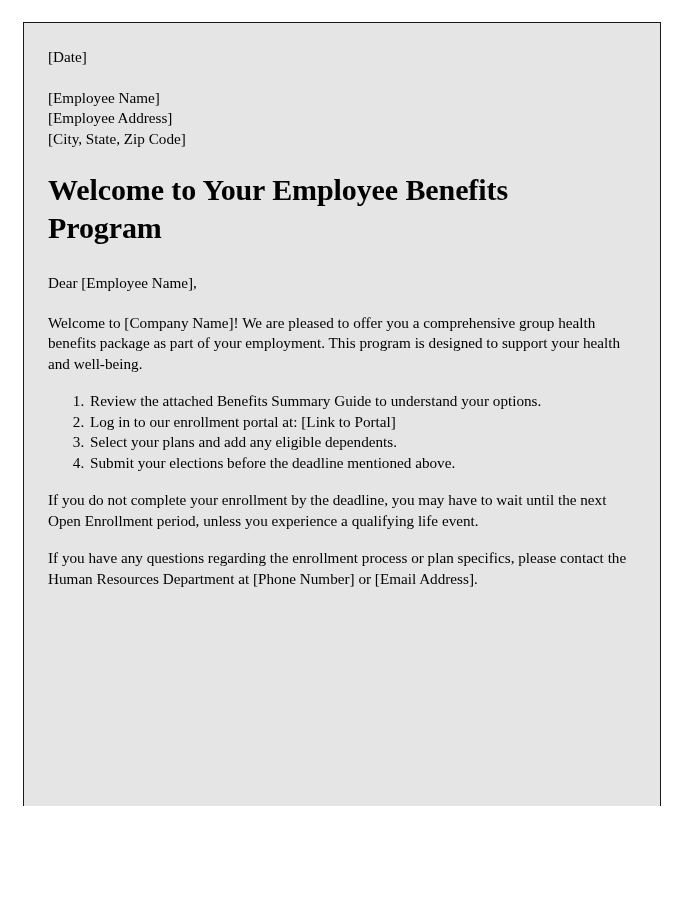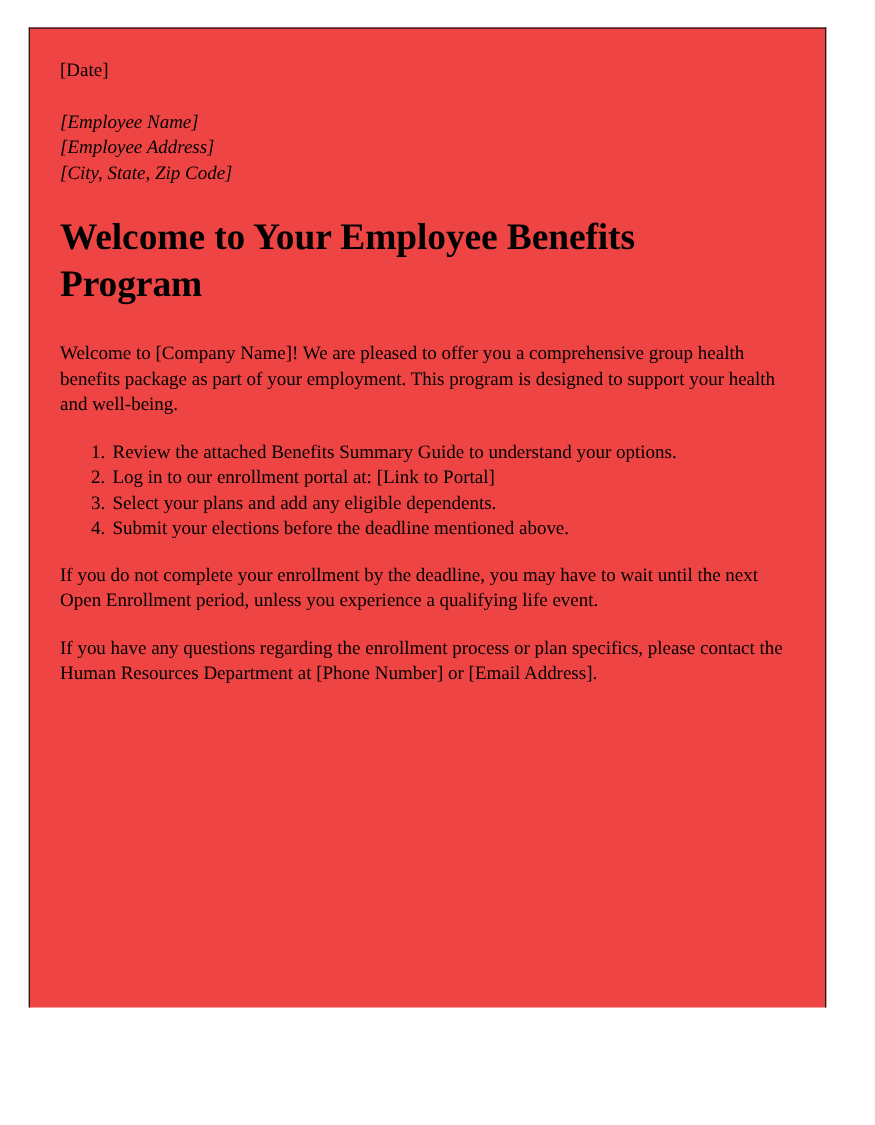--- a/index.html
+++ b/index.html
@@ -19,21 +19,21 @@
   
   #page-sheet {
     position: absolute;
     left: 23px;
     top: 22px;
     width: 638px;
     height: 784px;
     box-sizing: border-box;
     border: 1.5px solid #1a1a1a;
     border-bottom: none;
-    background: #ef4444;
+    background: #e5e5e5;
     overflow: hidden;
   }
 
   #doc-body {
     position: absolute;
     left: 24px;
     top: 24px;
     width: 580px;
   }
 
@@ -45,21 +45,20 @@
     font-size: 15.2px;
     line-height: 20.5px;
   }
 
   
   .date-line {
     margin: 0 0 20px 0;
   }
   .addr-block {
     margin: 0 0 8px 0;
-    font-style: italic;
   }
   .addr-line {
     display: block;
     white-space: nowrap;
   }
 
   h1#doc-title {
     font-size: 30px;
     line-height: 38px;
     font-weight: bold;
@@ -114,20 +113,21 @@
     </div>
 
     <div class="addr-block">
       <span class="addr-line">[Employee Name]</span>
       <span class="addr-line">[Employee Address]</span>
       <span class="addr-line">[City, State, Zip Code]</span>
     </div>
 
     <h1 id="doc-title">Welcome to Your Employee Benefits Program</h1>
 
+    <p class="para salutation">Dear [Employee Name],</p>
 
     <p class="para">Welcome to [Company Name]! We are pleased to offer you a comprehensive group health benefits package as part of your employment. This program is designed to support your health and well-being.</p>
 
 
 
 
     <ol class="steps">
       <li>Review the attached Benefits Summary Guide to understand your options.</li>
       <li>Log in to our enrollment portal at: [Link to Portal]</li>
       <li>Select your plans and add any eligible dependents.</li>

